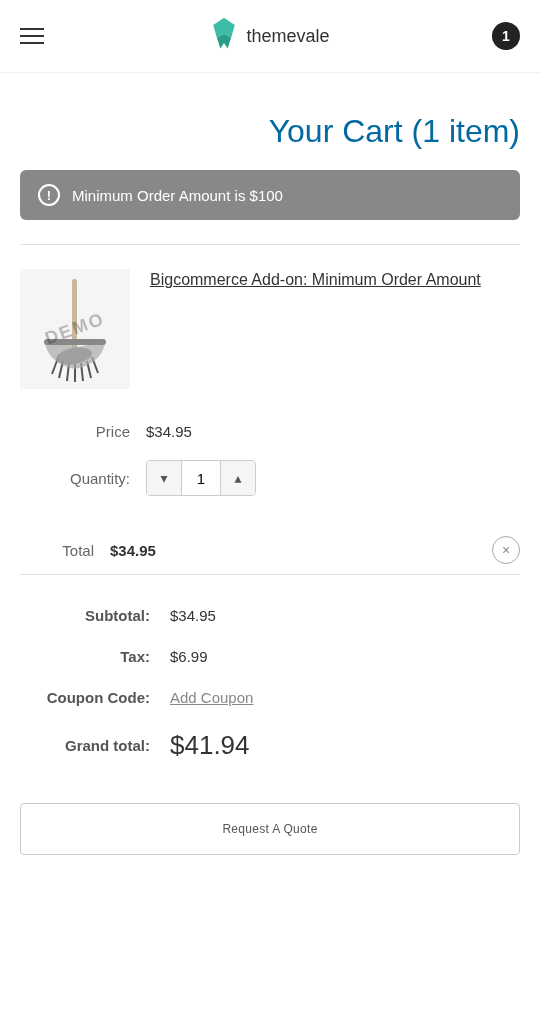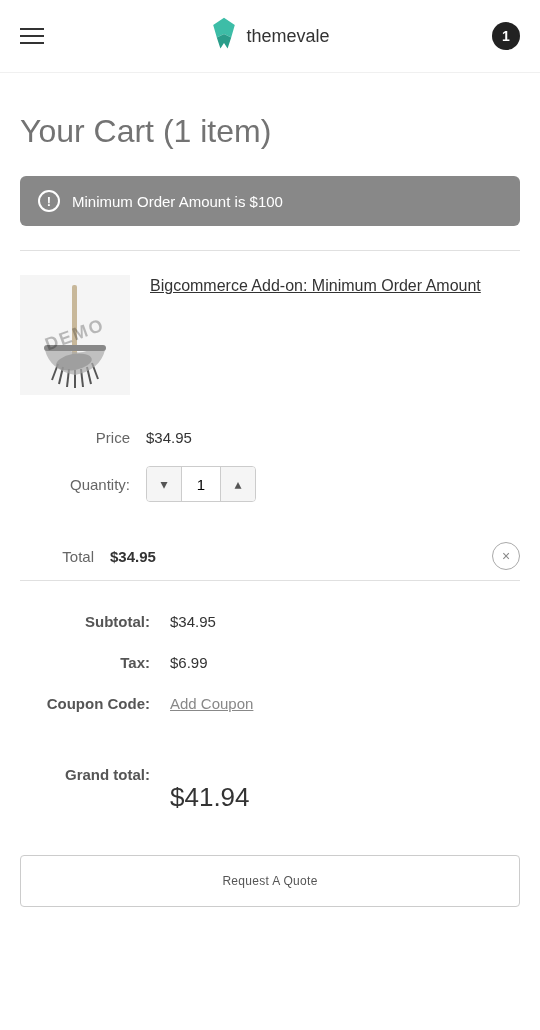--- a/index.html
+++ b/index.html
@@ -54,25 +54,25 @@
       height: 28px;
       display: flex;
       align-items: center;
       justify-content: center;
       font-size: 14px;
       font-weight: 600;
     }
 
     
     .page-title {
-      text-align: left;
+      text-align: right;
       font-size: 32px;
       font-weight: 300;
-      color: #737373;
-      padding: 40px 20px 26px;
+      color: #0369a1;
+      padding: 40px 20px 20px;
     }
 
     
     .warning-banner {
       display: flex;
       align-items: center;
       gap: 12px;
       background: #888;
       color: #fff;
       border-radius: 6px;
@@ -253,21 +253,20 @@
     }
     .summary-value.link {
       color: #888;
       text-decoration: underline;
       cursor: pointer;
     }
     .summary-value.grand {
       font-size: 26px;
       font-weight: 400;
       color: #333;
-      margin-top: 46px;
     }
 
     
     .cta-section {
       padding: 20px 20px 30px;
     }
     .cta-button {
       display: block;
       width: 100%;
       padding: 18px;

